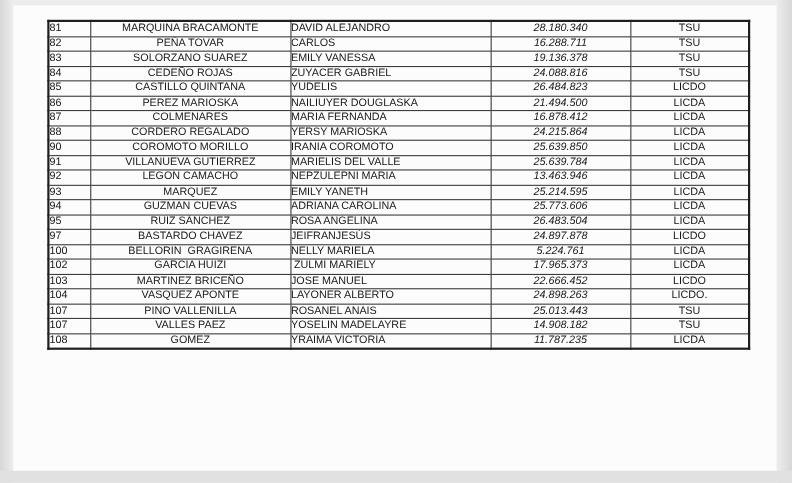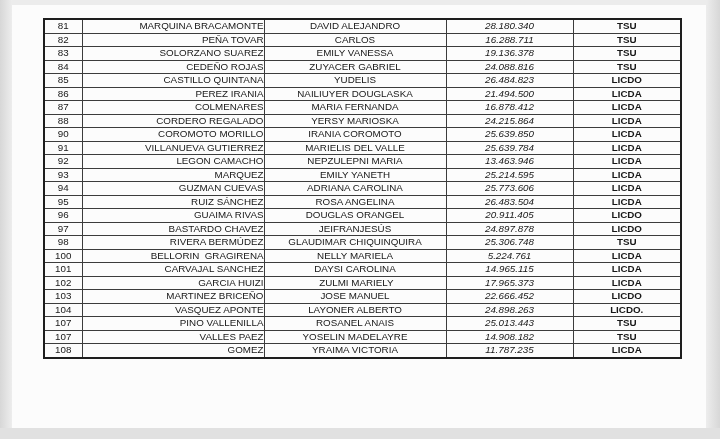--- a/index.html
+++ b/index.html
@@ -43,25 +43,25 @@
   table.roster td {
     border: 1px solid #3c3c3c;
     height: 12.5px;
     padding: 0;
     font-size: 9.8px;
     line-height: 12px;
     color: #171717;
     white-space: pre;
     overflow: hidden;
   }
-  td.c-num   { text-align: center; }
-  td.c-sur   { text-align: right; padding-left: 7px; margin-left: 36px; }
-  td.c-first { text-align: center; padding-left: 7px; }
+  td.c-num   { }
+  td.c-sur   { text-align: center; padding-left: 7px; margin-left: 36px; }
+  td.c-first { text-align: left; padding-left: 7px; }
   td.c-id    { text-align: center; font-style: italic; }
-  td.c-title { text-align: center; font-weight: bold; }
+  td.c-title { text-align: center; }
 </style>
 </head>
 <body>
 
 <div class="page">
   <div class="edge edge-top"></div>
   <div class="edge edge-left"></div>
   <div class="edge edge-right"></div>
   <div class="edge edge-bottom"></div>
 
@@ -104,21 +104,21 @@
   </tr>
         <tr>
     <td class="c-num">85</td>
     <td class="c-sur">CASTILLO QUINTANA</td>
     <td class="c-first">YUDELIS</td>
     <td class="c-id">26.484.823</td>
     <td class="c-title">LICDO</td>
   </tr>
         <tr>
     <td class="c-num">86</td>
-    <td class="c-sur">PEREZ IRANIA</td>
+    <td class="c-sur">PEREZ MARIOSKA</td>
     <td class="c-first">NAILIUYER DOUGLASKA</td>
     <td class="c-id">21.494.500</td>
     <td class="c-title">LICDA</td>
   </tr>
         <tr>
     <td class="c-num">87</td>
     <td class="c-sur">COLMENARES</td>
     <td class="c-first">MARIA FERNANDA</td>
     <td class="c-id">16.878.412</td>
     <td class="c-title">LICDA</td>
@@ -164,54 +164,33 @@
     <td class="c-first">ADRIANA CAROLINA</td>
     <td class="c-id">25.773.606</td>
     <td class="c-title">LICDA</td>
   </tr>
         <tr>
     <td class="c-num">95</td>
     <td class="c-sur">RUIZ SÁNCHEZ</td>
     <td class="c-first">ROSA ANGELINA</td>
     <td class="c-id">26.483.504</td>
     <td class="c-title">LICDA</td>
-  </tr>
-        <tr>
-    <td class="c-num">96</td>
-    <td class="c-sur">GUAIMA RIVAS</td>
-    <td class="c-first">DOUGLAS ORANGEL</td>
-    <td class="c-id">20.911.405</td>
-    <td class="c-title">LICDO</td>
   </tr>
         <tr>
     <td class="c-num">97</td>
     <td class="c-sur">BASTARDO CHAVEZ</td>
     <td class="c-first">JEIFRANJESÚS</td>
     <td class="c-id">24.897.878</td>
     <td class="c-title">LICDO</td>
   </tr>
         <tr>
-    <td class="c-num">98</td>
-    <td class="c-sur">RIVERA BERMÚDEZ</td>
-    <td class="c-first">GLAUDIMAR CHIQUINQUIRA</td>
-    <td class="c-id">25.306.748</td>
-    <td class="c-title">TSU</td>
-  </tr>
-        <tr>
     <td class="c-num">100</td>
     <td class="c-sur">BELLORIN  GRAGIRENA</td>
     <td class="c-first">NELLY MARIELA</td>
     <td class="c-id">5.224.761</td>
-    <td class="c-title">LICDA</td>
-  </tr>
-        <tr>
-    <td class="c-num">101</td>
-    <td class="c-sur">CARVAJAL SANCHEZ</td>
-    <td class="c-first">DAYSI CAROLINA</td>
-    <td class="c-id">14.965.115</td>
     <td class="c-title">LICDA</td>
   </tr>
         <tr>
     <td class="c-num">102</td>
     <td class="c-sur">GARCIA HUIZI</td>
     <td class="c-first"> ZULMI MARIELY</td>
     <td class="c-id">17.965.373</td>
     <td class="c-title">LICDA</td>
   </tr>
         <tr>

